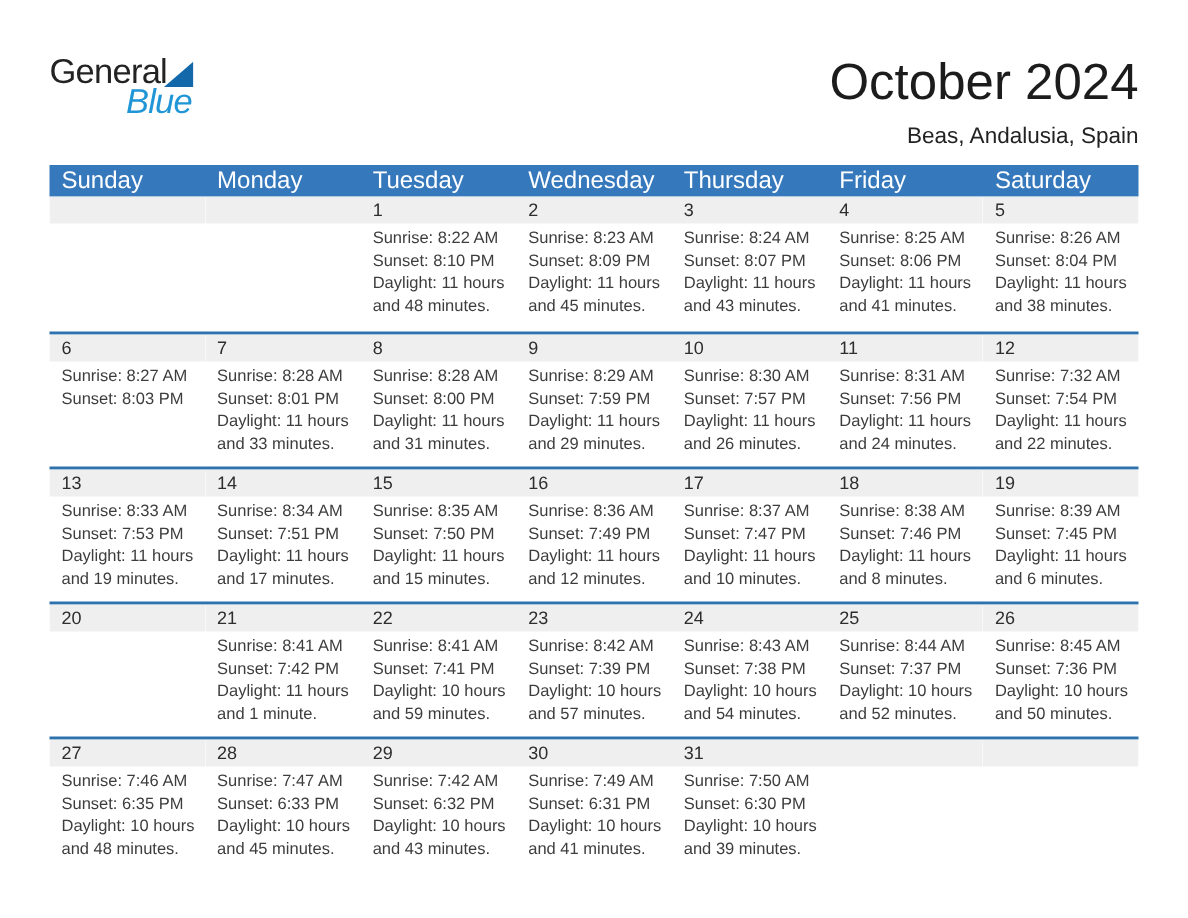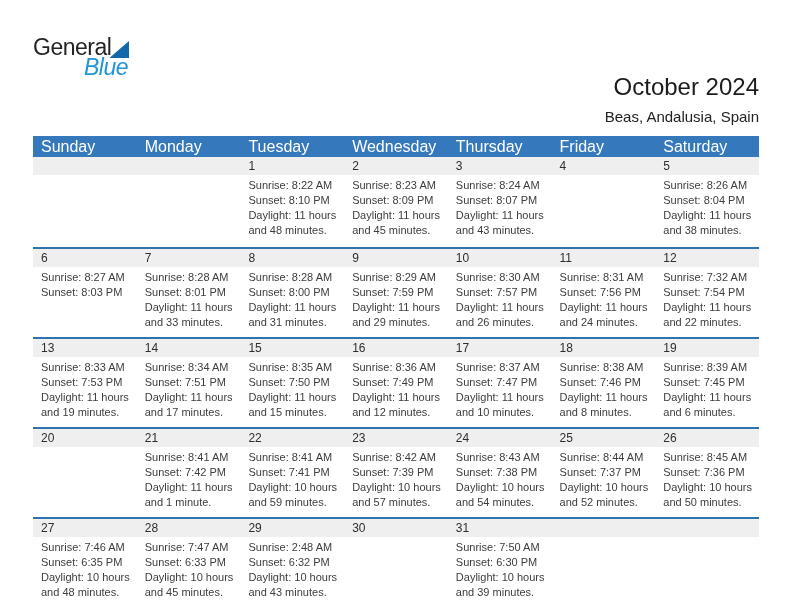--- a/index.html
+++ b/index.html
@@ -23,21 +23,21 @@
     width:25px; height:17px; margin-left:-2px; margin-bottom:1px;
     background:var(--logo-triangle,#1268a9);
     clip-path:polygon(0 100%, 100% 0, 100% 100%);
   }
   .logo-blue {
     font-size:23px; color:var(--logo-blue,#2196d6); letter-spacing:-0.5px;
     text-align:right; margin-top:-3px; padding-right:1px;font-style:italic;
   }
   
   .titles { text-align:right; }
-  .title { font-size:24px; color:#1c1c1c; letter-spacing:0;margin-top:37px; }
+  .title { font-size:34px; color:#1c1c1c; letter-spacing:0; }
   .subtitle { font-size:15px; color:#222; margin-top:7px; }
   
   .calendar { margin:11px 33px 0 33px; width:726px; }
   .weekday-row {
     display:grid; grid-template-columns:repeat(7,1fr);
     background:var(--header-blue,#3578bc); height:21px;
   }
   .weekday-cell {
     color:#ffffff; font-size:16px; line-height:21px; padding-left:8px;
     overflow:hidden; white-space:nowrap;
@@ -111,20 +111,25 @@
           <div class="cell">
             <div class="band">3</div>
             <div class="info">
               <div>Sunrise: 8:24 AM</div>
               <div>Sunset: 8:07 PM</div>
               <div>Daylight: 11 hours and 43 minutes.</div>
             </div>
           </div>
           <div class="cell">
             <div class="band">4</div>
+            <div class="info">
+              <div>Sunrise: 8:25 AM</div>
+              <div>Sunset: 8:06 PM</div>
+              <div>Daylight: 11 hours and 41 minutes.</div>
+            </div>
           </div>
           <div class="cell">
             <div class="band">5</div>
             <div class="info">
               <div>Sunrise: 8:26 AM</div>
               <div>Sunset: 8:04 PM</div>
               <div>Daylight: 11 hours and 38 minutes.</div>
             </div>
           </div>
         </div>
@@ -309,27 +314,32 @@
             <div class="band">28</div>
             <div class="info">
               <div>Sunrise: 7:47 AM</div>
               <div>Sunset: 6:33 PM</div>
               <div>Daylight: 10 hours and 45 minutes.</div>
             </div>
           </div>
           <div class="cell">
             <div class="band">29</div>
             <div class="info">
-              <div>Sunrise: 2:48 AM</div>
+              <div>Sunrise: 7:42 AM</div>
               <div>Sunset: 6:32 PM</div>
               <div>Daylight: 10 hours and 43 minutes.</div>
             </div>
           </div>
           <div class="cell">
             <div class="band">30</div>
+            <div class="info">
+              <div>Sunrise: 7:49 AM</div>
+              <div>Sunset: 6:31 PM</div>
+              <div>Daylight: 10 hours and 41 minutes.</div>
+            </div>
           </div>
           <div class="cell">
             <div class="band">31</div>
             <div class="info">
               <div>Sunrise: 7:50 AM</div>
               <div>Sunset: 6:30 PM</div>
               <div>Daylight: 10 hours and 39 minutes.</div>
             </div>
           </div>
           <div class="cell">

